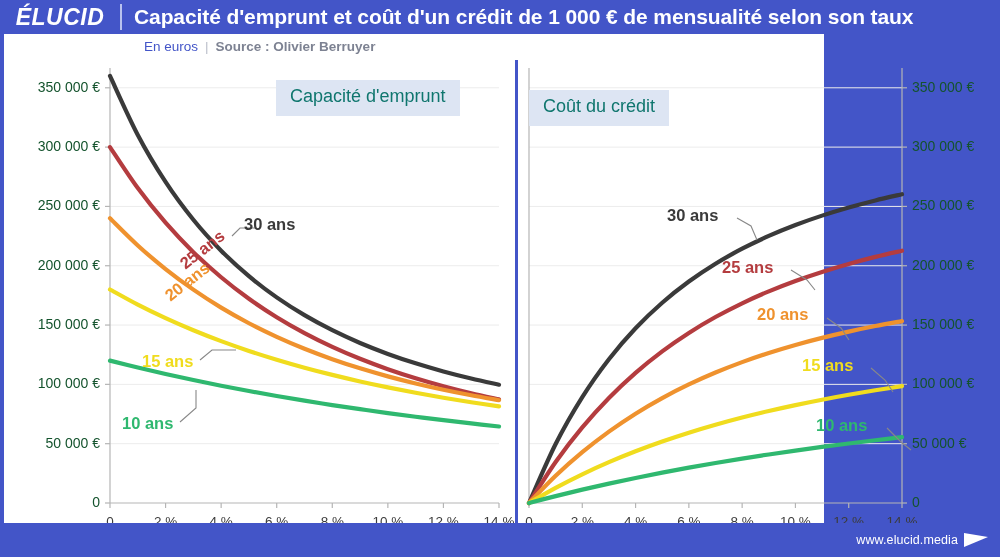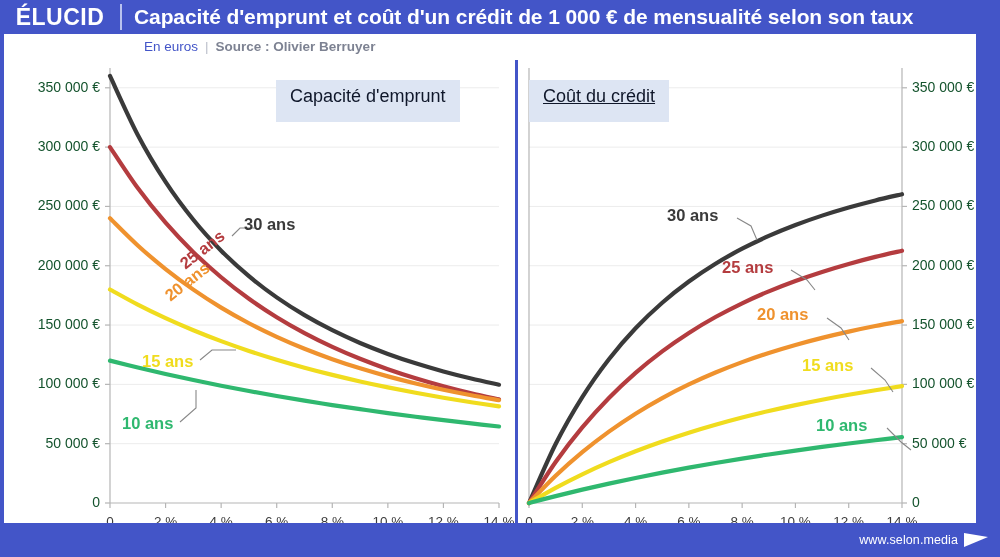--- a/index.html
+++ b/index.html
@@ -24,38 +24,39 @@
     display: flex; align-items: center;
   }
   #logo {
     width: 120px; height: 34px;
     display: flex; align-items: center; justify-content: center;
     color: #ffffff;
     font-size: 23px;
     font-weight: bold;
     letter-spacing: 0.5px;
     font-family: "Liberation Sans", sans-serif;
+    font-style: italic;
   }
   #logo-divider {
     width: 2px; height: 26px;
     background: #b9c2ef;
     margin-right: 12px;
   }
   #header-title {
     color: #ffffff;
     font-size: 21px;
     font-weight: bold;
     letter-spacing: -0.1px;
     white-space: nowrap;
   }
 
   
   #body-area {
     position: absolute; left: 4px; top: 34px;
-    width: 972px; height: 489px;
+    width: 820px; height: 489px;
     background: #ffffff;
   }
 
   
   #subheader {
     position: absolute; left: 140px; top: 5px;
     display: flex; align-items: center;
     font-size: 13.5px;
   }
   #subheader .euros { color: #4355c8; }
@@ -76,27 +77,27 @@
     width: 3px; height: 463px;
     background: #4355c8;
   }
 
   .plot-svg { position: absolute; left: 0; top: 0; }
 
   
   .chart-badge {
     position: absolute;
     background: #dde5f3;
-    color: #0f172a;
+    color: #0f766e;
     font-size: 18px;
-    padding: 6px 14px 15px 14px;
+    padding: 6px 14px 9px 14px;
     white-space: nowrap;
   }
   #badge-left  { left: 272px; top: 20px; }
-  #badge-right { left: 10px;  top: 20px; text-decoration: underline; }
+  #badge-right { left: 10px;  top: 30px; }
 
   
   .ylab {
     position: absolute;
     font-size: 14px;
     color: #14532d;
     white-space: nowrap;
   }
   .ylab-left  { text-align: right; }
   .ylab-right { text-align: left; }
@@ -286,17 +287,17 @@
           <div class="slabel" style="color: rgb(180, 60, 63); left: 203px; top: 198px;">25 ans</div>
           <div class="slabel" style="color: rgb(239, 146, 46); left: 238px; top: 245px;">20 ans</div>
           <div class="slabel" style="color: rgb(240, 220, 30); left: 283px; top: 296px;">15 ans</div>
           <div class="slabel" style="color: rgb(47, 184, 111); left: 297px; top: 356px;">10 ans</div>
         </div>
 
     </div>
   </div>
 
   <div id="footer">
-    <div id="footer-url">www.selon.media</div>
+    <div id="footer-url">www.elucid.media</div>
     <div id="footer-mark"></div>
   </div>
 
 </div>
 
 </body></html>

